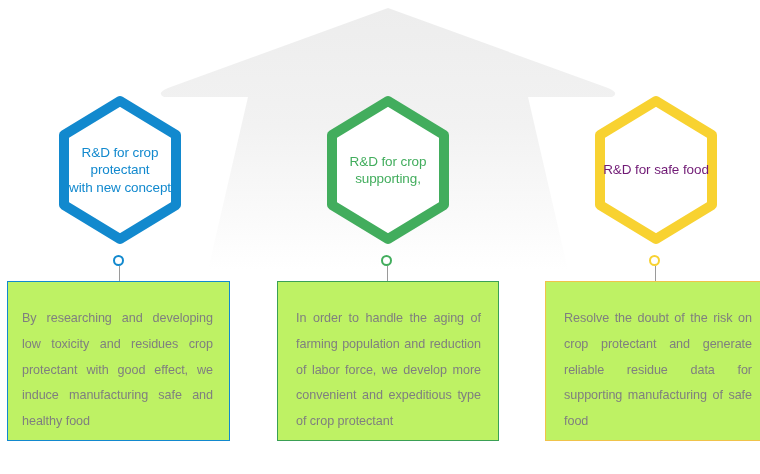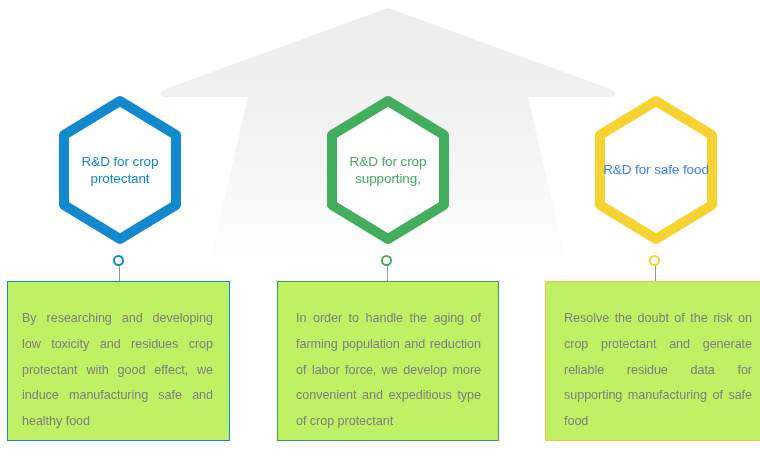--- a/index.html
+++ b/index.html
@@ -67,20 +67,21 @@
 
   <div class="column">
 
     <div class="hex-wrap" style="left:37px;top:92px;">
       <svg width="150" height="156" viewBox="0 0 150 156">
         <path d="M 75 9 L 131 43 L 131 113 L 75 147 L 19 113 L 19 43 Z" fill="#ffffff" stroke="#1289ce" stroke-width="10" stroke-linejoin="round" stroke-linecap="round"></path>
       </svg>
       <div class="hex-label" style="color:#1289ce;">
         <span>R&amp;D for crop</span>
         <span>protectant</span>
+        <span>with new concept</span>
       </div>
     </div>
 
     <div class="connector" style="left:97px;top:255px;height:26px;">
       <div class="ring" style="border:2px solid #1289ce;"></div>
       <div class="stem"></div>
     </div>
 
     <div class="textbox" style="left:-1px;top:281px;width:223px;height:160px;border-color:#1289ce;padding:24px 16px 0 14px;">
       <p>By researching and developing low toxicity and residues crop protectant with good effect, we induce manufacturing safe and healthy food</p>
@@ -108,21 +109,21 @@
       <p>In order to handle the aging of farming population and reduction of labor force, we develop more convenient and expeditious type of crop protectant</p>
     </div>
   </div>
 
   <div class="column">
 
     <div class="hex-wrap" style="left:573px;top:92px;">
       <svg width="150" height="156" viewBox="0 0 150 156">
         <path d="M 75 9 L 131 43 L 131 113 L 75 147 L 19 113 L 19 43 Z" fill="#ffffff" stroke="#f8d231" stroke-width="10" stroke-linejoin="round" stroke-linecap="round"></path>
       </svg>
-      <div class="hex-label" style="color:#3b82f6;">
+      <div class="hex-label" style="color:#701a75;">
         <span>R&amp;D for safe food</span>
       </div>
     </div>
 
     <div class="connector" style="left:633px;top:255px;height:26px;">
       <div class="ring" style="border:2px solid #f8d231;"></div>
       <div class="stem"></div>
     </div>
 
     <div class="textbox" style="left:537px;top:281px;width:224px;height:160px;border-color:#f0c34a;padding:24px 16px 0 18px;">

